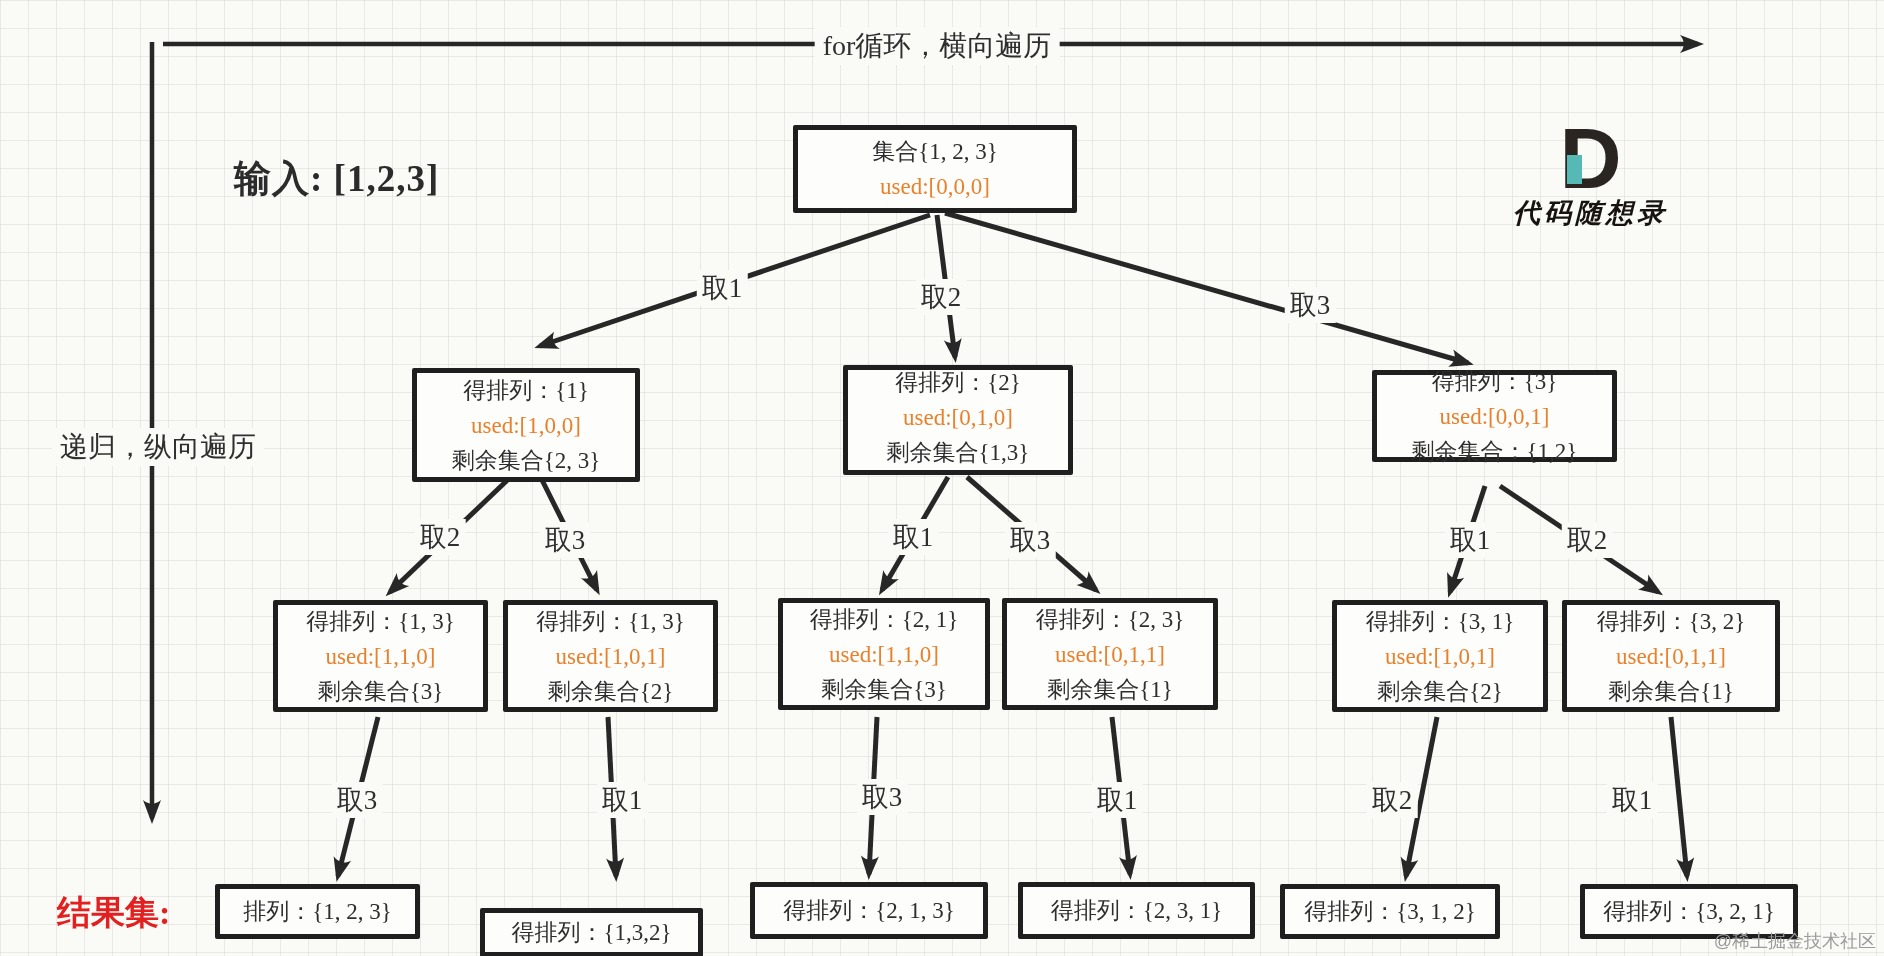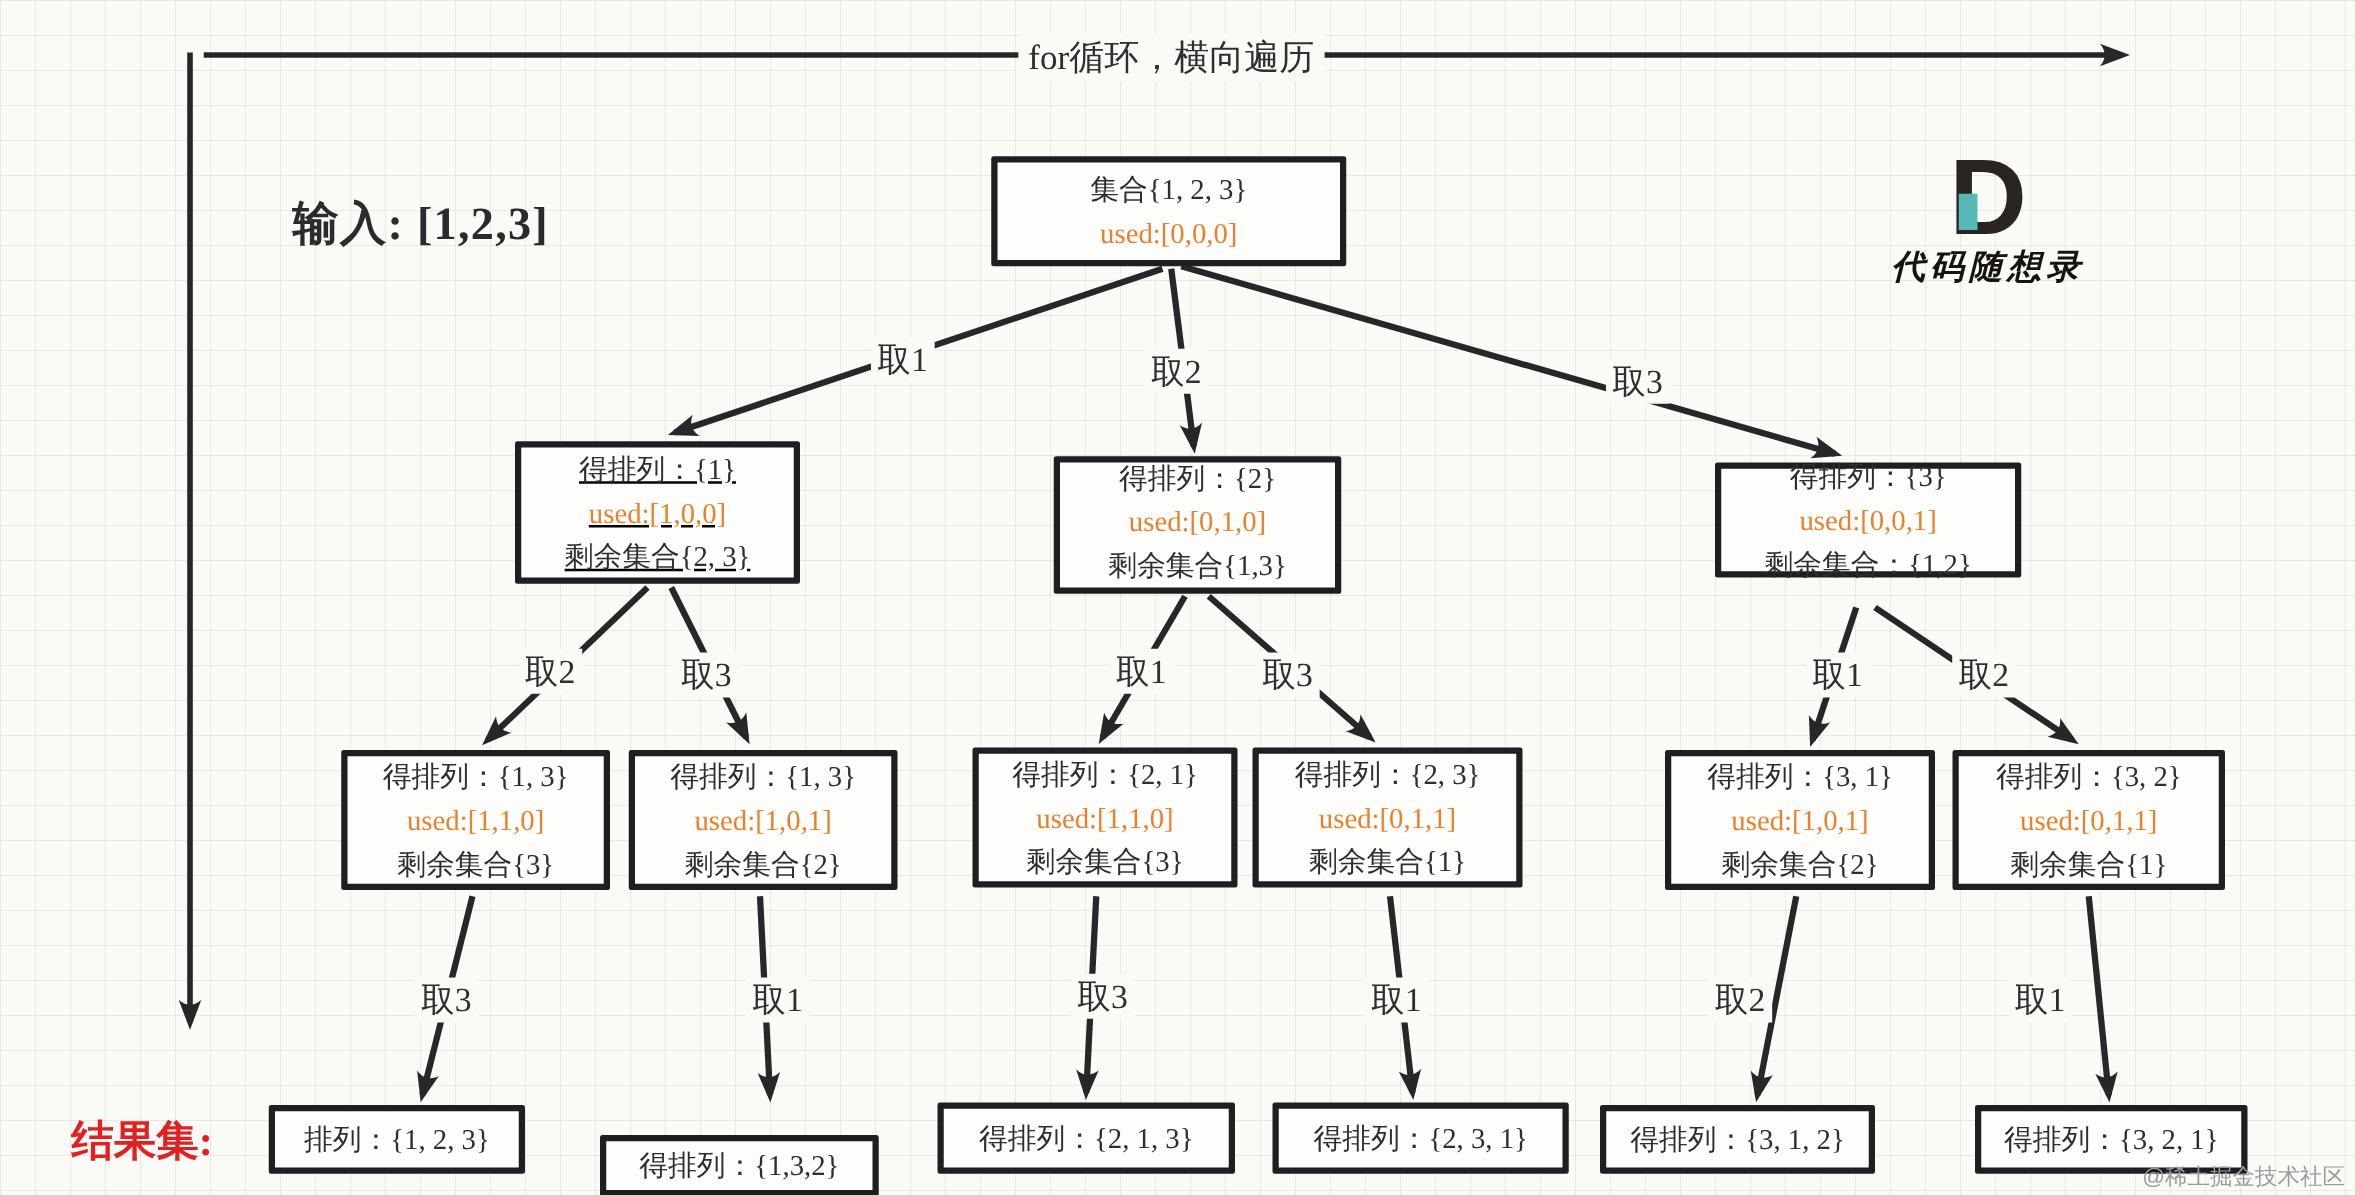--- a/index.html
+++ b/index.html
@@ -77,38 +77,39 @@
 
     <line x1="378" y1="717" x2="338" y2="876" stroke="#272727" stroke-width="5" marker-end="url(#ah)"></line>
     <line x1="608" y1="717" x2="616" y2="876" stroke="#272727" stroke-width="5" marker-end="url(#ah)"></line>
     <line x1="877" y1="717" x2="869" y2="874" stroke="#272727" stroke-width="5" marker-end="url(#ah)"></line>
     <line x1="1112" y1="717" x2="1130" y2="874" stroke="#272727" stroke-width="5" marker-end="url(#ah)"></line>
     <line x1="1437" y1="717" x2="1406" y2="876" stroke="#272727" stroke-width="5" marker-end="url(#ah)"></line>
     <line x1="1671" y1="717" x2="1687" y2="876" stroke="#272727" stroke-width="5" marker-end="url(#ah)"></line>
   </svg>
 
   <span class="axis-label" style="left:937px;top:46px;">for循环，横向遍历</span>
+  <span class="axis-label" style="left:158px;top:447px;">递归，纵向遍历</span>
 
   <div class="input-label" style="left:234px;top:135px;margin-top:19px;">输入: [1,2,3]</div>
   <div class="result-label" style="left:57px;top:890px;">结果集:</div>
 
   <div class="logo" style="left:1503px;top:123px;width:175px;">
     <div class="logo-d">
       <span class="logo-letter">D</span>
       <span class="logo-teal-notch"></span>
     </div>
     <div class="logo-text">代码随想录</div>
   </div>
 
   <div class="node" style="left:793px;top:125px;width:284px;height:88px;">
     <div class="nl">集合{1, 2, 3}</div>
     <div class="nl used">used:[0,0,0]</div>
   </div>
 
-  <div class="node" style="left:412px;top:353px;width:228px;height:114px;text-decoration:underline;">
+  <div class="node" style="left:412px;top:368px;width:228px;height:114px;">
     <div class="nl">得排列：{1}</div>
     <div class="nl used">used:[1,0,0]</div>
     <div class="nl">剩余集合{2, 3}</div>
   </div>
   <div class="node" style="left:843px;top:365px;width:230px;height:110px;justify-content:flex-end;">
     <div class="nl">得排列：{2}</div>
     <div class="nl used">used:[0,1,0]</div>
     <div class="nl">剩余集合{1,3}</div>
   </div>
   <div class="node" style="left:1372px;top:370px;width:245px;height:92px;">

